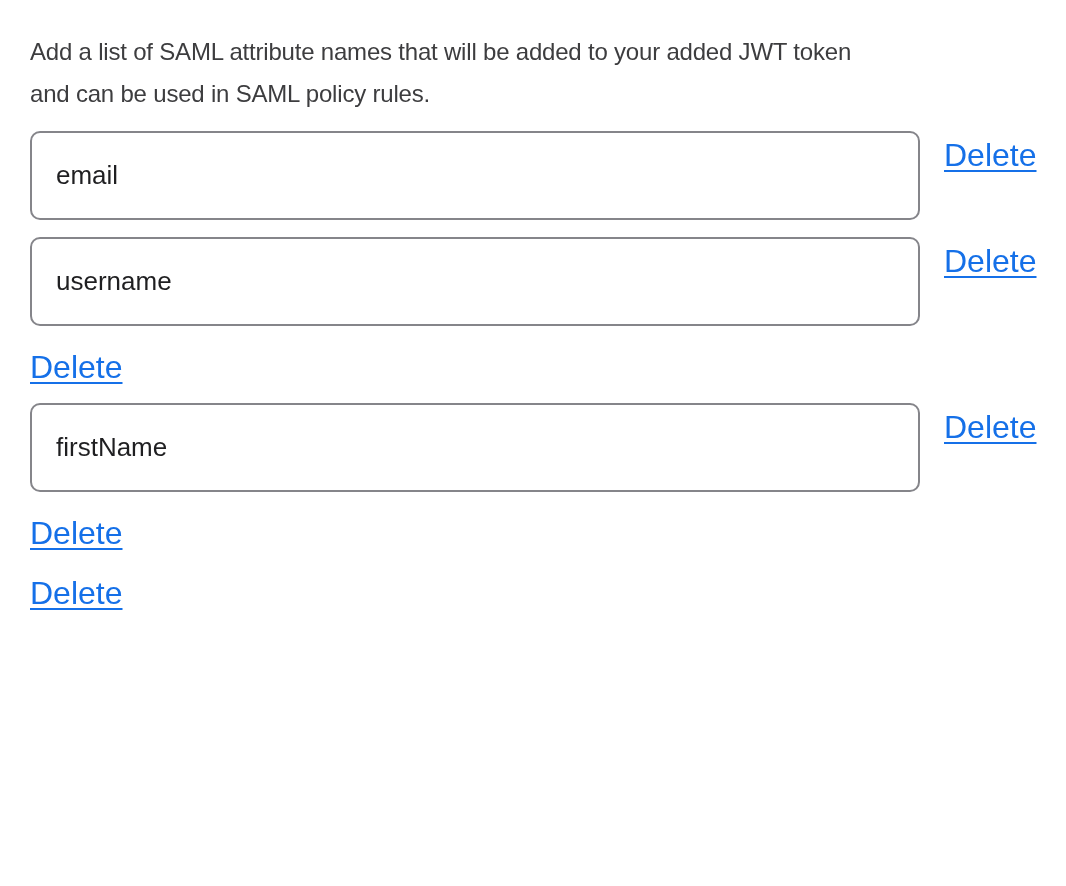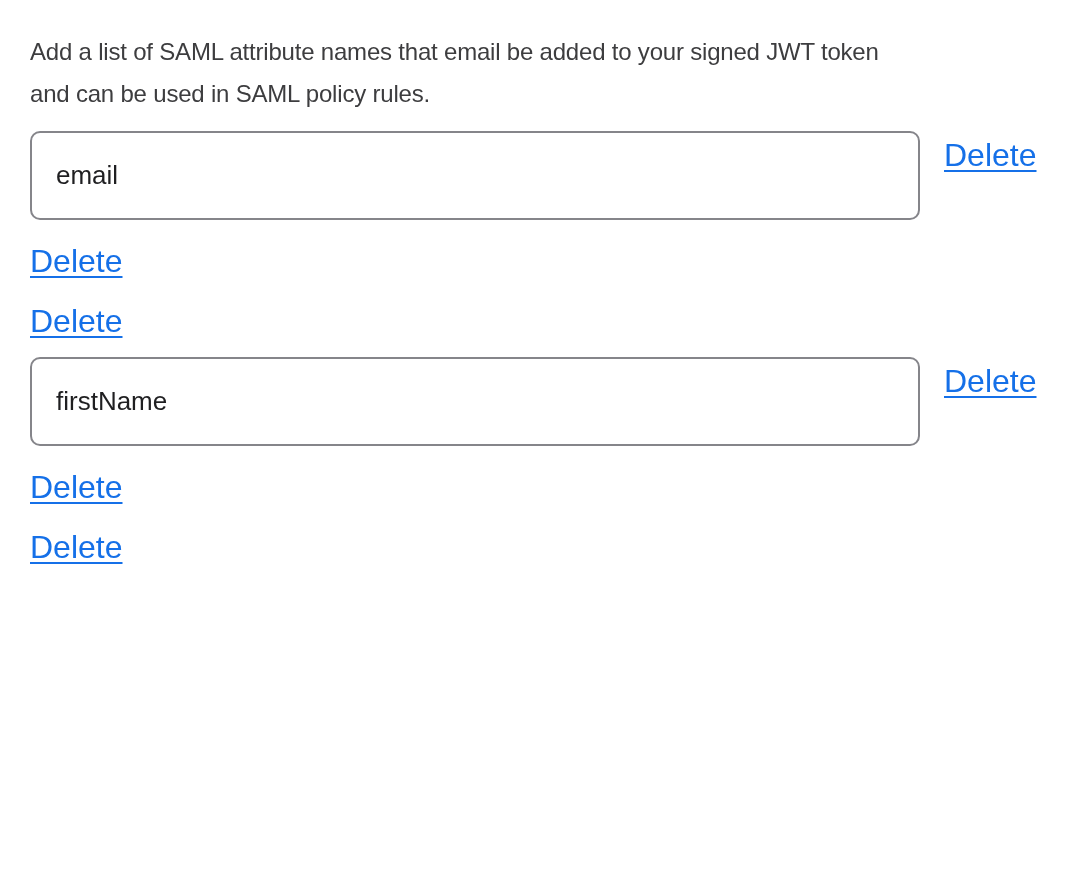--- a/index.html
+++ b/index.html
@@ -68,30 +68,31 @@
   .add-link {
     display: inline-block;
     font-size: 26px;
     margin-top: 28px;
   }
 </style>
 </head>
 <body>
 
 <div class="page">
-  <p class="section-description">Add a list of SAML attribute names that email be added to your signed JWT token
+  <p class="section-description">Add a list of SAML attribute names that will be added to your added JWT token
 and can be used in SAML policy rules.</p>
 
   <div class="rows" id="rows">
   <div class="row">
     <input class="attr-input" type="text" value="email" style="">
     <a class="link delete-link" href="#">Delete</a>
   </div>
 
   <div class="row">
+    <input class="attr-input" type="text" value="username" style="">
     <a class="link delete-link" href="#">Delete</a>
   </div>
 
   <div class="row">
     <a class="link delete-link" href="#">Delete</a>
   </div>
 
   <div class="row">
     <input class="attr-input" type="text" value="firstName" style="">
     <a class="link delete-link" href="#">Delete</a>

